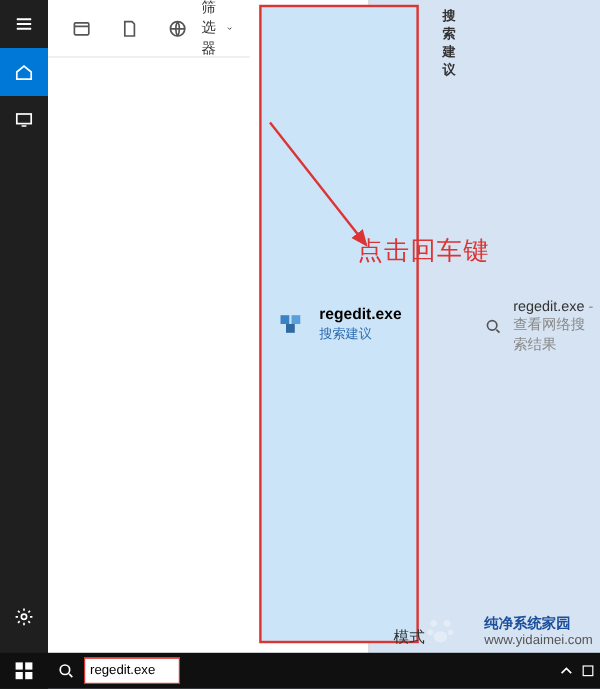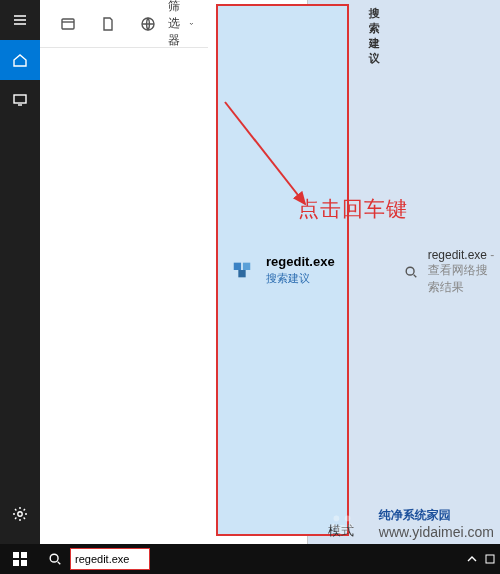--- a/index.html
+++ b/index.html
@@ -92,21 +92,21 @@
     border:none; outline:none; width:100%; font-size:11px; color:#000; background:transparent;
   }
   .taskbar .tb-spacer { flex:1; }
   .taskbar .tray { display:flex; align-items:center; gap:6px; padding-right:4px; }
   .taskbar .tray svg { width:12px; height:12px; fill:#fff; }
 
   .watermark {
     position:absolute; right:6px; bottom:34px; display:flex; align-items:center; gap:22px;
     font-size:12px; color:#1b4f9b; pointer-events:none;
   }
-  .watermark .wm-sub { font-size:14px; color:#555; display:block; }
+  .watermark .wm-sub { font-size:11px; color:#555; display:block; }
   .watermark .paw { width:30px; height:30px; opacity:.35; }
 </style>
 </head>
 <body>
 
 <div class="sidebar">
   <div class="top-group">
     <div class="sidebar-item">
       <svg viewBox="0 0 16 16">
           <path d="M2 4h12M2 8h12M2 12h12" stroke="#fff" stroke-width="1.6"></path>

